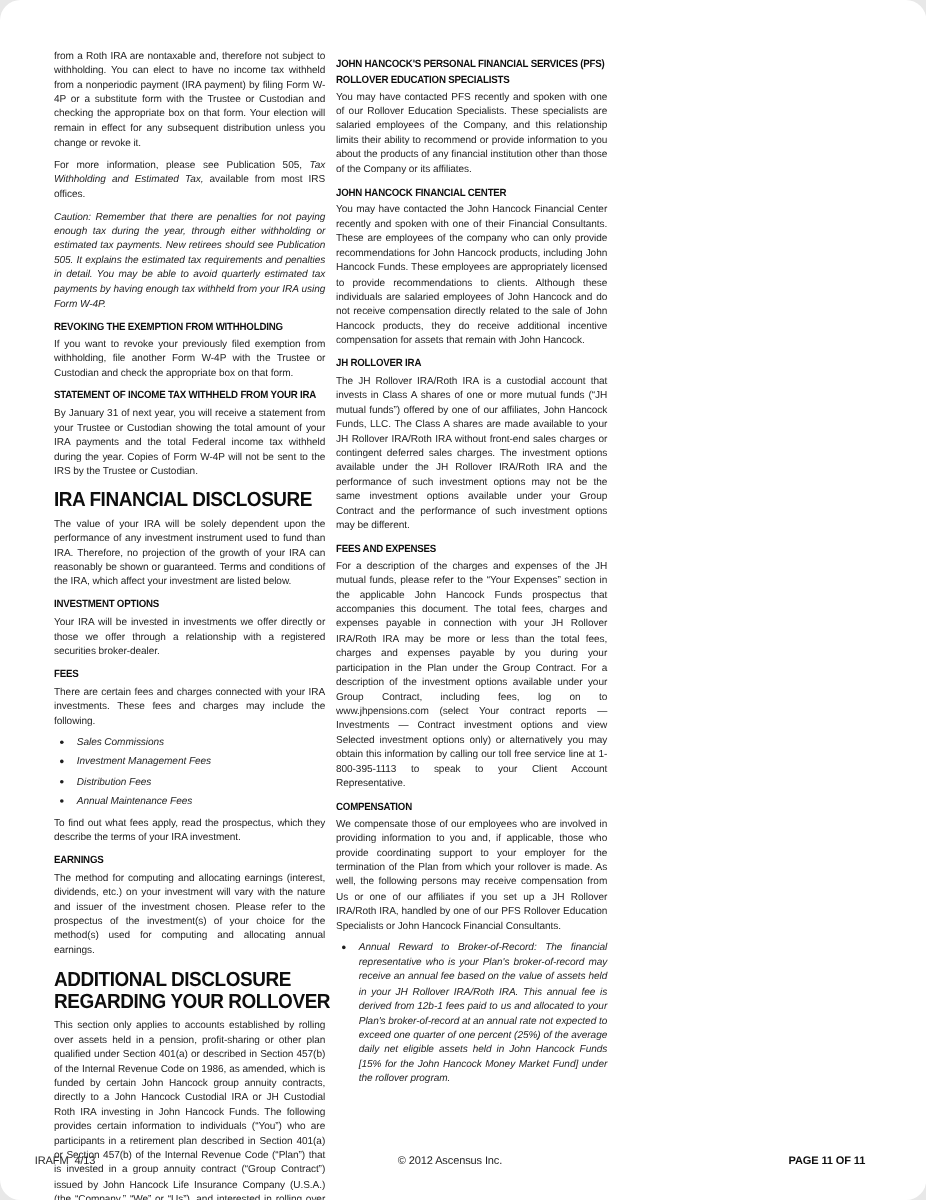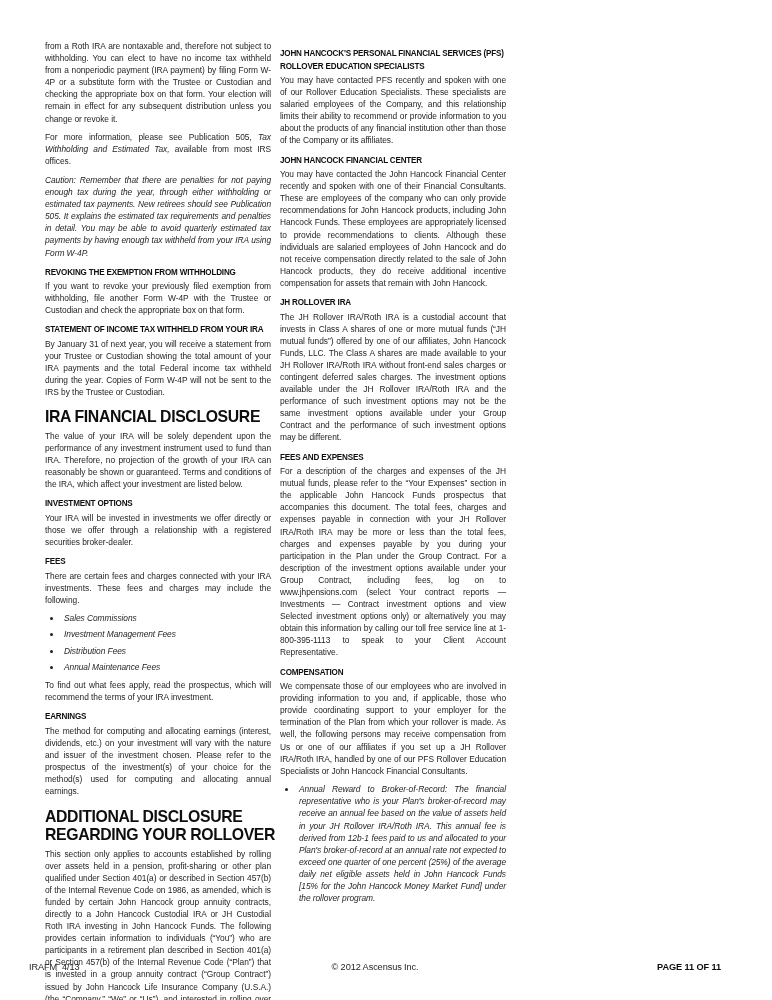--- a/index.html
+++ b/index.html
@@ -1,19 +1,19 @@
 <!DOCTYPE html>
 <html><head>
 <meta charset="utf-8">
 <style>
   html,body{margin:0;padding:0;background:#e8e8e8;}
   .page{
     position:relative;width:772px;height:1000px;background:#ffffff;
     font-family:"Liberation Sans",sans-serif;color:#1f1f1f;overflow:hidden;
-    margin:0 auto;box-sizing:border-box;
+    margin:0 auto;box-sizing:border-box;border-radius:17px;
   }
   .columns{position:absolute;left:45px;top:40px;width:461px;display:flex;gap:9px;}
   .col{width:226px;box-sizing:border-box;}
   .col p{margin:0 0 6.5px 0;font-size:8.4px;line-height:12.1px;text-align:justify;letter-spacing:-0.05px;}
   .italic{font-style:italic;}
   h4{
     margin:7px 0 2px 0;font-size:8.8px;line-height:12.5px;font-weight:bold;color:#0e0e0e;
     letter-spacing:-0.2px;white-space:nowrap;transform:scaleX(0.92);transform-origin:left center;
   }
   h4 div{white-space:nowrap;}
@@ -53,21 +53,21 @@
       <p>Your IRA will be invested in investments we offer directly or those we offer through a relationship with a registered securities broker-dealer.</p>
 
       <h4>FEES</h4>
       <p>There are certain fees and charges connected with your IRA investments. These fees and charges may include the following.</p>
       <ul>
         <li>Sales Commissions</li>
         <li>Investment Management Fees</li>
         <li>Distribution Fees</li>
         <li>Annual Maintenance Fees</li>
       </ul>
-      <p>To find out what fees apply, read the prospectus, which will recommend the terms of your IRA investment.</p>
+      <p>To find out what fees apply, read the prospectus, which they describe the terms of your IRA investment.</p>
 
       <h4>EARNINGS</h4>
       <p>The method for computing and allocating earnings (interest, dividends, etc.) on your investment will vary with the nature and issuer of the investment chosen. Please refer to the prospectus of the investment(s) of your choice for the method(s) used for computing and allocating annual earnings.</p>
 
       <h2>
           <div>ADDITIONAL DISCLOSURE</div>
           <div>REGARDING YOUR ROLLOVER</div>
         </h2>
       <p>This section only applies to accounts established by rolling over assets held in a pension, profit-sharing or other plan qualified under Section 401(a) or described in Section 457(b) of the Internal Revenue Code on 1986, as amended, which is funded by certain John Hancock group annuity contracts, directly to a John Hancock Custodial IRA or JH Custodial Roth IRA investing in John Hancock Funds. The following provides certain information to individuals (“You”) who are participants in a retirement plan described in Section 401(a) or Section 457(b) of the Internal Revenue Code (“Plan”) that is invested in a group annuity contract (“Group Contract”) issued by John Hancock Life Insurance Company (U.S.A.) (the “Company,” “We” or “Us”), and interested in rolling over their Plan's benefit into an Individual Retirement Account and/or Roth Individual Retirement Account set up with John Hancock Life Insurance Company (the “JH Rollover IRA/Roth IRA”). You should review the following information before establishing a JH Rollover IRA/Roth IRA.</p>
     </div>

